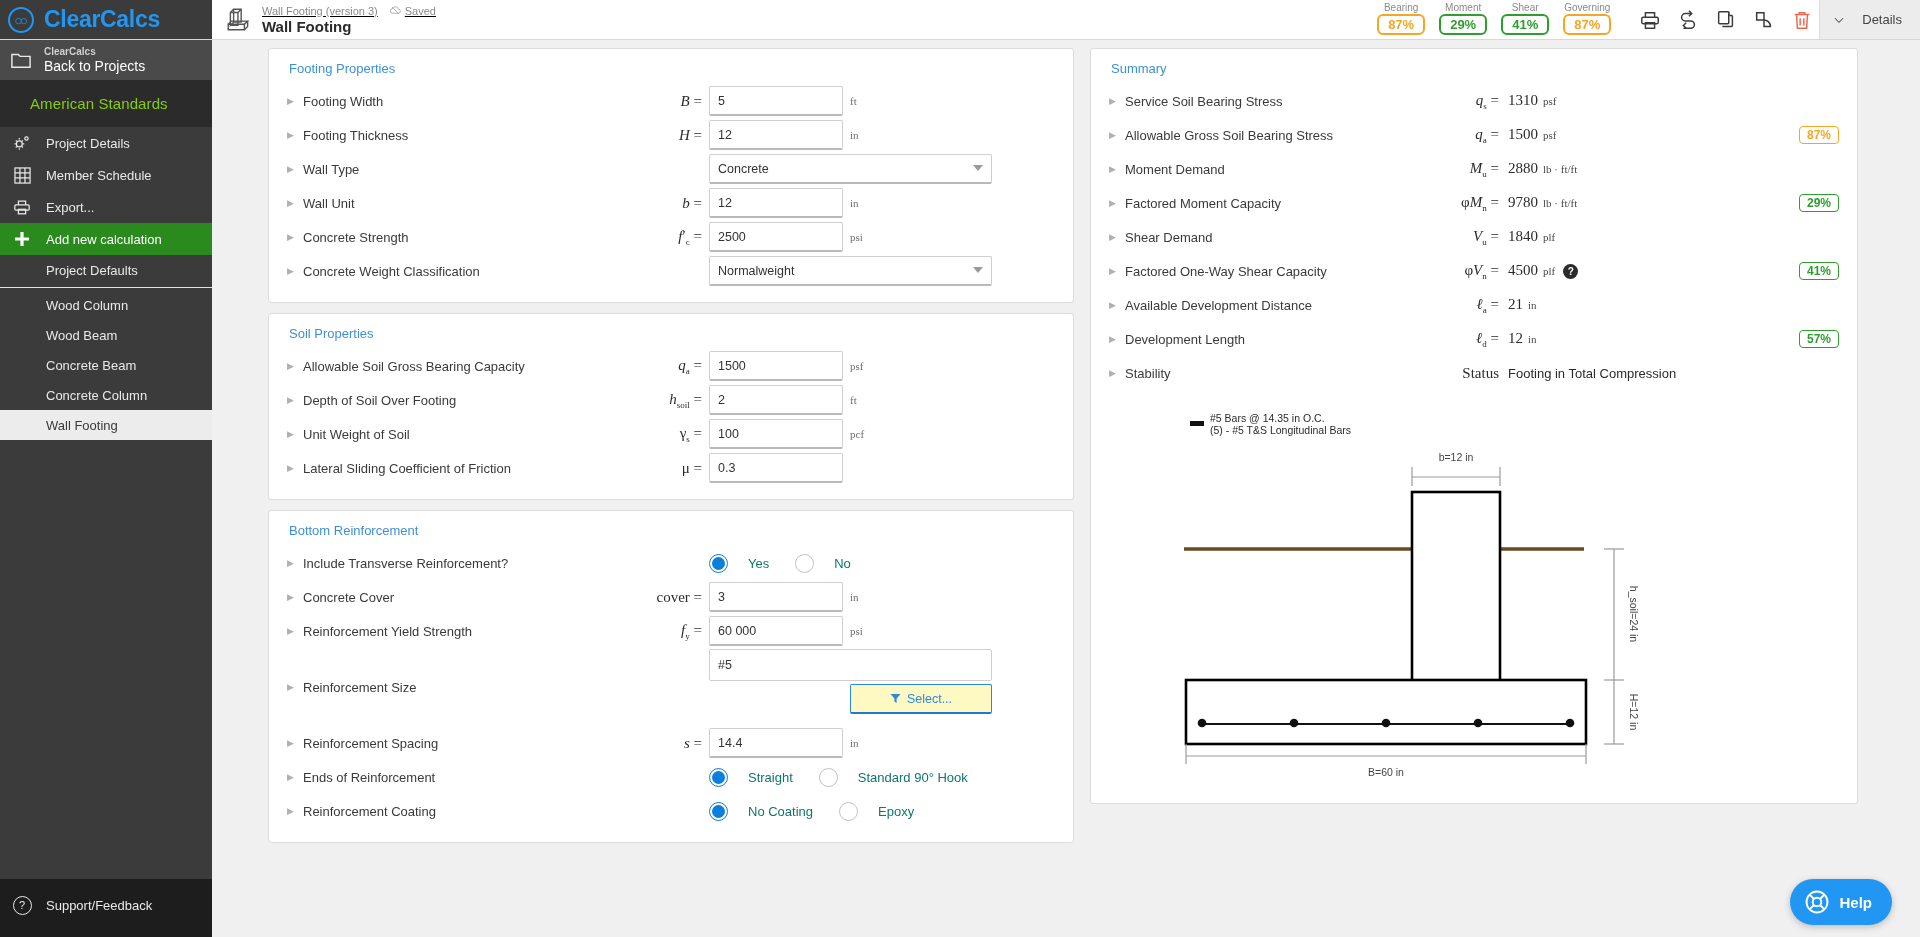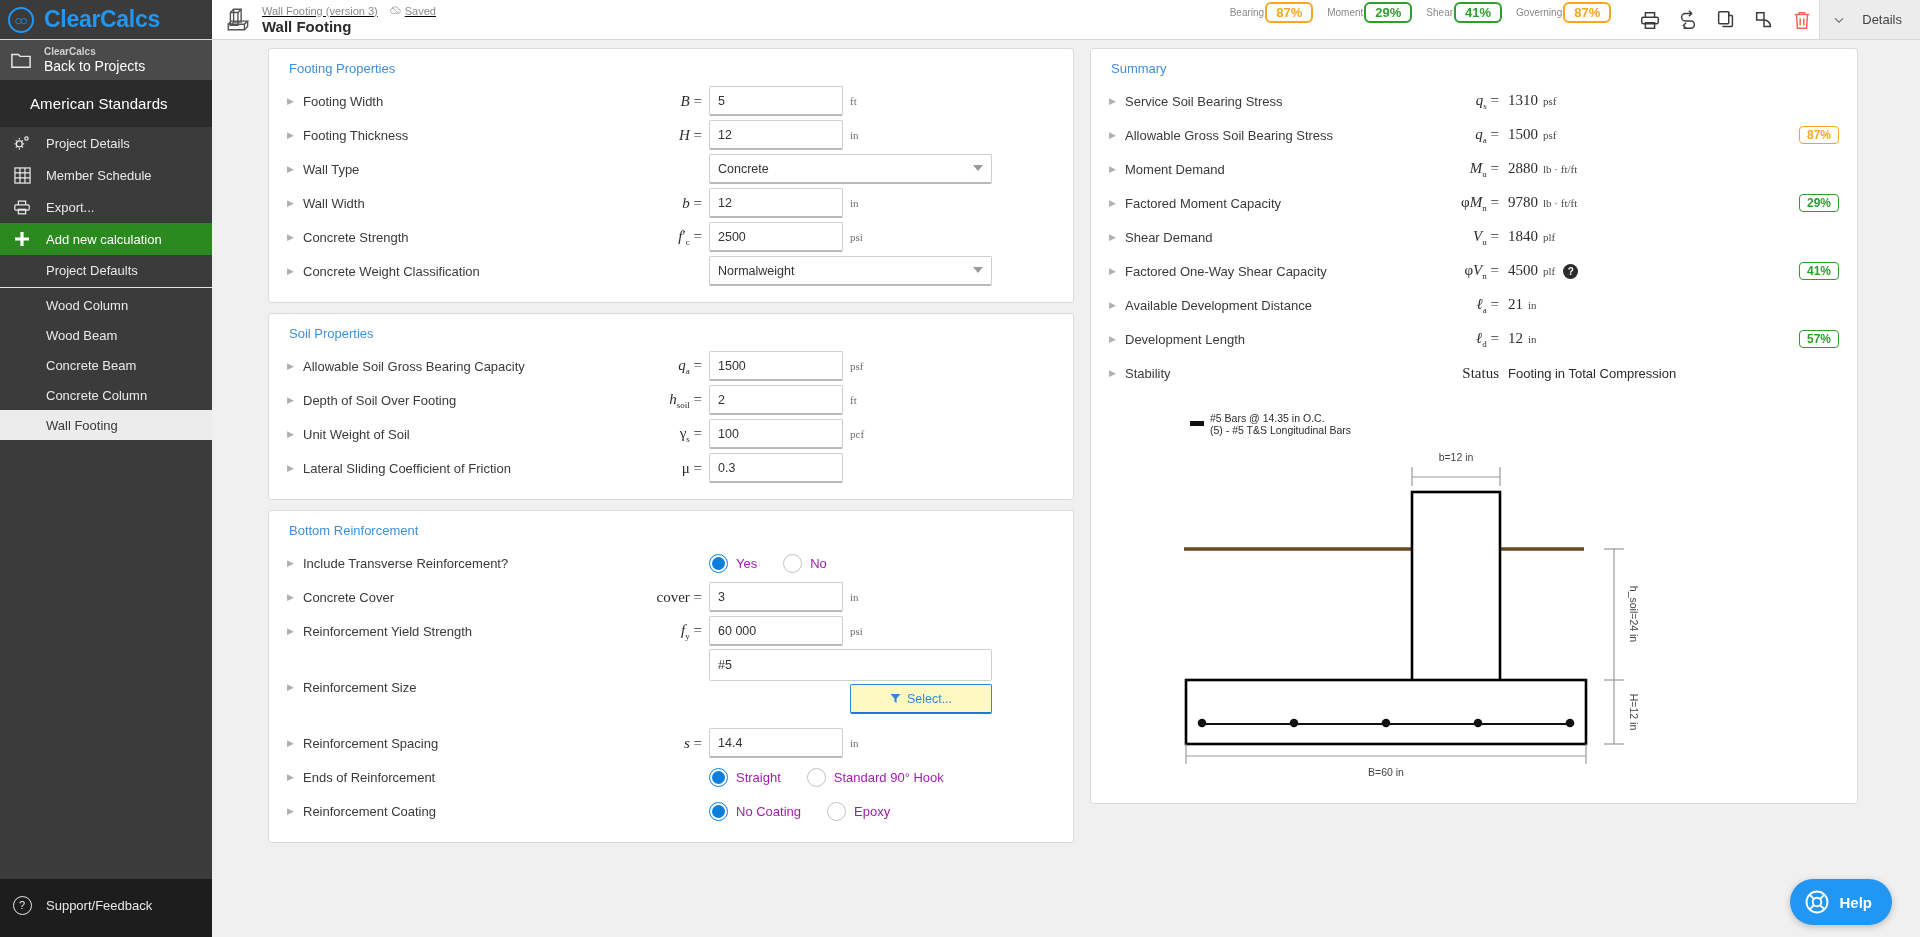--- a/index.html
+++ b/index.html
@@ -37,21 +37,21 @@
     padding-left: 14px; gap: 10px; background: #ffffff;
   }
   .doc-icon { width: 26px; height: 28px; flex: 0 0 26px; color: #555; }
   .doc-text { display: flex; flex-direction: column; justify-content: center; gap: 1px; }
   .doc-meta { display: flex; align-items: center; gap: 12px; text-decoration: underline; }
   .doc-version { font-size: 11px; color: #8a8a8a; }
   .doc-saved { font-size: 11px; color: #8a8a8a; display: flex; align-items: center; gap: 4px; }
   .doc-title { font-size: 15px; font-weight: 700; color: #2b2b2b; }
 
   .ratios { display: flex; align-items: flex-start; gap: 14px; padding: 2px 18px 0 0; }
-  .ratio { display: flex; flex-direction: row; align-items: center; gap: 1px; }
+  .ratio { display: flex; flex-direction: column; align-items: center; gap: 1px; }
   .ratio-label { font-size: 10px; color: #8a8a8a; }
   .ratio-pill {
     border: 2px solid #f5a623; color: #f5a623;
     border-radius: 6px; padding: 1px 9px;
     font-size: 13px; font-weight: 700; background: #fff;
   }
   .ratio-pill.green { border-color: #2e9e2e; color: #2e9e2e; }
 
   .toolbar { display: flex; align-items: center; gap: 16px; padding: 0 6px 0 10px; }
   .tb-icon { width: 22px; height: 22px; color: #3b3b3b; cursor: pointer; }
@@ -75,21 +75,21 @@
   .sb-back {
     background: #4a4a4a; display: flex; align-items: center;
     gap: 12px; padding: 6px 10px; height: 40px;
   }
   .sb-back-icon { width: 22px; height: 20px; flex: 0 0 22px; color: #e8e8e8; }
   .sb-back-text { display: flex; flex-direction: column; line-height: 1.15; }
   .sb-back-top { font-size: 10px; color: #d0d0d0; font-weight: 700; }
   .sb-back-bot { font-size: 14px; color: #ffffff; }
 
   .sb-standards {
-    background: #2b2b2b; color: #ffffff; font-size: 15px;
+    background: #2b2b2b; color: #84cc16; font-size: 15px;
     padding: 15px 0 15px 30px; letter-spacing: .1px;
   }
   .sb-list { background: #3b3b3b; flex: 1 1 auto; display: flex; flex-direction: column; }
   .sb-item {
     display: flex; align-items: center; gap: 14px;
     padding: 7px 10px 7px 12px; font-size: 13px; color: #e9e9e9;
     cursor: pointer; min-height: 30px;
   }
   .sb-item .ico { width: 20px; height: 18px; flex: 0 0 20px; display:flex; align-items:center; justify-content:center; color: #e9e9e9; }
   .sb-item.green { background: #2a8a1e; color: #fff; }
@@ -152,21 +152,21 @@
     font-size: 12.5px; color: #333; padding: 0 26px 0 8px; background: #fff;
     appearance: none; -webkit-appearance: none;
     font-family: "Liberation Sans", sans-serif;
   }
   .sel-arrow {
     position: absolute; right: 9px; top: 11px; width: 0; height: 0;
     border-left: 5px solid transparent; border-right: 5px solid transparent;
     border-top: 6px solid #9a9a9a; pointer-events: none;
   }
   .radio-group { display: flex; align-items: center; gap: 26px; margin-left: 62px; }
-  .radio-opt { display: flex; align-items: center; gap: 8px; font-size: 13px; color: #a21caf; cursor: pointer; }
+  .radio-opt { display: flex; align-items: center; gap: 20px; font-size: 13px; color: #0f766e; cursor: pointer; }
   .radio {
     width: 19px; height: 19px; border-radius: 50%;
     border: 1.5px solid #c2c2c2; background: #fff; flex: 0 0 19px;
     display: flex; align-items: center; justify-content: center;
   }
   .radio.on { border-color: #0b7fdb; }
   .radio.on::after { content: ""; width: 13px; height: 13px; border-radius: 50%; background: #0b7fdb; }
 
   .bar-size-row { display: flex; align-items: flex-start; min-height: 78px; }
   .bar-size-stack { width: 283px; display: flex; flex-direction: column; }
@@ -447,21 +447,21 @@
           <div class="row-sym"></div>
           <div class="sel-wrap">
             <input class="sel" value="Concrete" style="">
             <span class="sel-arrow"></span>
           </div>
         </div>
 
         <div class="row">
           <div class="row-label">
             <span class="caret">▶</span>
-            <span>Wall Width</span>
+            <span>Wall Unit</span>
           </div>
           <div class="row-sym"><i>b</i> =</div>
           <input class="inp" value="12" style="">
           <span class="unit">in</span>
         </div>
 
         <div class="row">
           <div class="row-label">
             <span class="caret">▶</span>
             <span>Concrete Strength</span>

